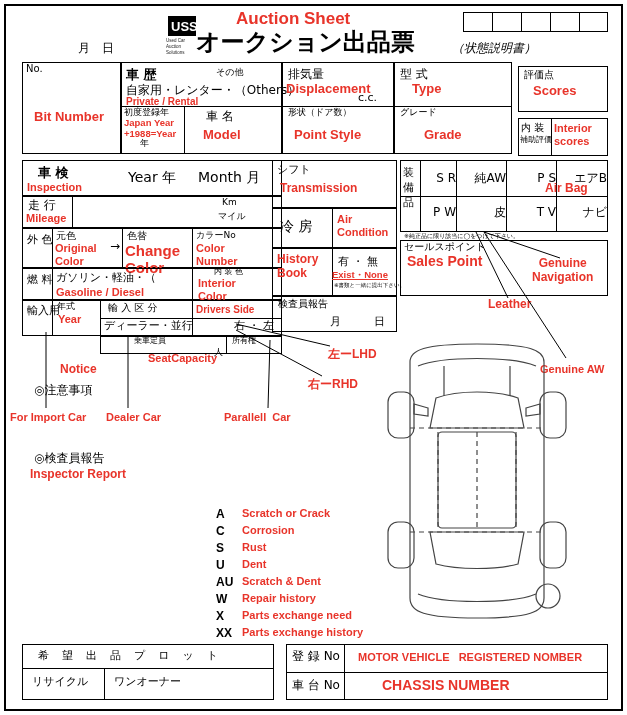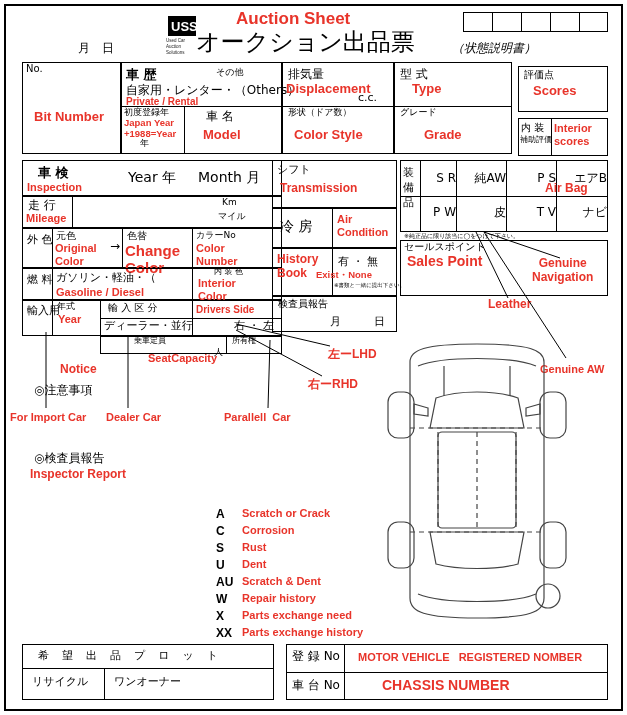--- a/index.html
+++ b/index.html
@@ -15,21 +15,21 @@
   .frame{position:absolute;left:4px;top:4px;width:619px;height:707px;border:2px solid #000;box-sizing:border-box;}
   svg{display:block;}
 </style>
 </head>
 <body>
 
 <div id="sheet">
   <div class="frame"></div>
 
   <div class="t ttl" style="left:236px;top:10px;font-size:17px;">Auction Sheet</div>
-  <div class="t jp" style="left:196px;top:30px;font-size:24px;font-weight:normal;">オークション出品票</div>
+  <div class="t jp" style="left:196px;top:30px;font-size:24px;font-weight:bold;">オークション出品票</div>
   <div class="t jp" style="left:452px;top:42px;font-size:12px;font-style:italic;">（状態説明書）</div>
   <div class="t jp" style="left:78px;top:42px;font-size:12px;">月　日</div>
 
   <div class="bx" style="left:168px;top:16px;width:28px;height:20px;background:#000;">
     <div class="t" style="left:2px;top:3px;font-size:13px;font-weight:bold;color:#fff;">USS</div>
   </div>
   <div class="t" style="left:166px;top:38px;font-size:4.5px;color:#222;line-height:1.35;">Used Car
 Auction
 Solutions</div>
 
@@ -56,21 +56,21 @@
   <div class="ln" style="left:184px;top:106px;width:1px;height:48px;"></div>
   <div class="t jp" style="left:206px;top:110px;font-size:12px;">車 名</div>
   <div class="t redb" style="left:203px;top:128px;font-size:13px;">Model</div>
 
   <div class="bx" style="left:282px;top:62px;width:112px;height:92px;"></div>
   <div class="t jp" style="left:288px;top:68px;font-size:12px;">排気量</div>
   <div class="t redb" style="left:286px;top:82px;font-size:13px;">Displacement</div>
   <div class="t jp" style="left:358px;top:92px;font-size:11px;">c.c.</div>
   <div class="ln" style="left:282px;top:106px;width:112px;height:1px;"></div>
   <div class="t jp" style="left:288px;top:108px;font-size:9px;">形状（ドア数）</div>
-  <div class="t redb" style="left:294px;top:128px;font-size:13px;">Color Style</div>
+  <div class="t redb" style="left:294px;top:128px;font-size:13px;">Point Style</div>
 
   <div class="bx" style="left:394px;top:62px;width:118px;height:92px;"></div>
   <div class="t jp" style="left:400px;top:68px;font-size:12px;">型 式</div>
   <div class="t redb" style="left:412px;top:82px;font-size:13px;">Type</div>
   <div class="ln" style="left:394px;top:106px;width:118px;height:1px;"></div>
   <div class="t jp" style="left:400px;top:108px;font-size:9px;">グレード</div>
   <div class="t redb" style="left:424px;top:128px;font-size:13px;">Grade</div>
 
   <div class="bx" style="left:518px;top:66px;width:90px;height:46px;"></div>
   <div class="t jp" style="left:524px;top:70px;font-size:10px;">評価点</div>
@@ -151,21 +151,21 @@
   <div class="ln" style="left:332px;top:208px;width:1px;height:40px;"></div>
   <div class="t jp" style="left:280px;top:219px;font-size:14px;">冷 房</div>
   <div class="t redb" style="left:337px;top:213px;font-size:11px;line-height:1.2;">Air
 Condition</div>
 
   <div class="bx" style="left:272px;top:248px;width:125px;height:48px;"></div>
   <div class="ln" style="left:332px;top:248px;width:1px;height:48px;"></div>
   <div class="t redb" style="left:277px;top:252px;font-size:12px;line-height:1.2;">History
 Book</div>
   <div class="t jp" style="left:338px;top:256px;font-size:11px;">有 ・ 無</div>
-  <div class="t redb" style="left:316px;top:270px;font-size:9.5px;">Exist・None</div>
+  <div class="t redb" style="left:332px;top:270px;font-size:9.5px;text-decoration:underline;">Exist・None</div>
   <div class="t jp" style="left:334px;top:283px;font-size:5.5px;">※書類と一緒に提出下さい。</div>
 
   <div class="bx" style="left:272px;top:296px;width:125px;height:36px;"></div>
   <div class="t jp" style="left:278px;top:299px;font-size:10px;">検査員報告</div>
   <div class="t jp" style="left:330px;top:316px;font-size:11px;">月</div>
   <div class="t jp" style="left:374px;top:316px;font-size:11px;">日</div>
 
   <div class="bx" style="left:400px;top:160px;width:208px;height:72px;"></div>
   <div class="ln" style="left:420px;top:160px;width:1px;height:72px;"></div>
   <div class="ln" style="left:400px;top:196px;width:208px;height:1px;"></div>

